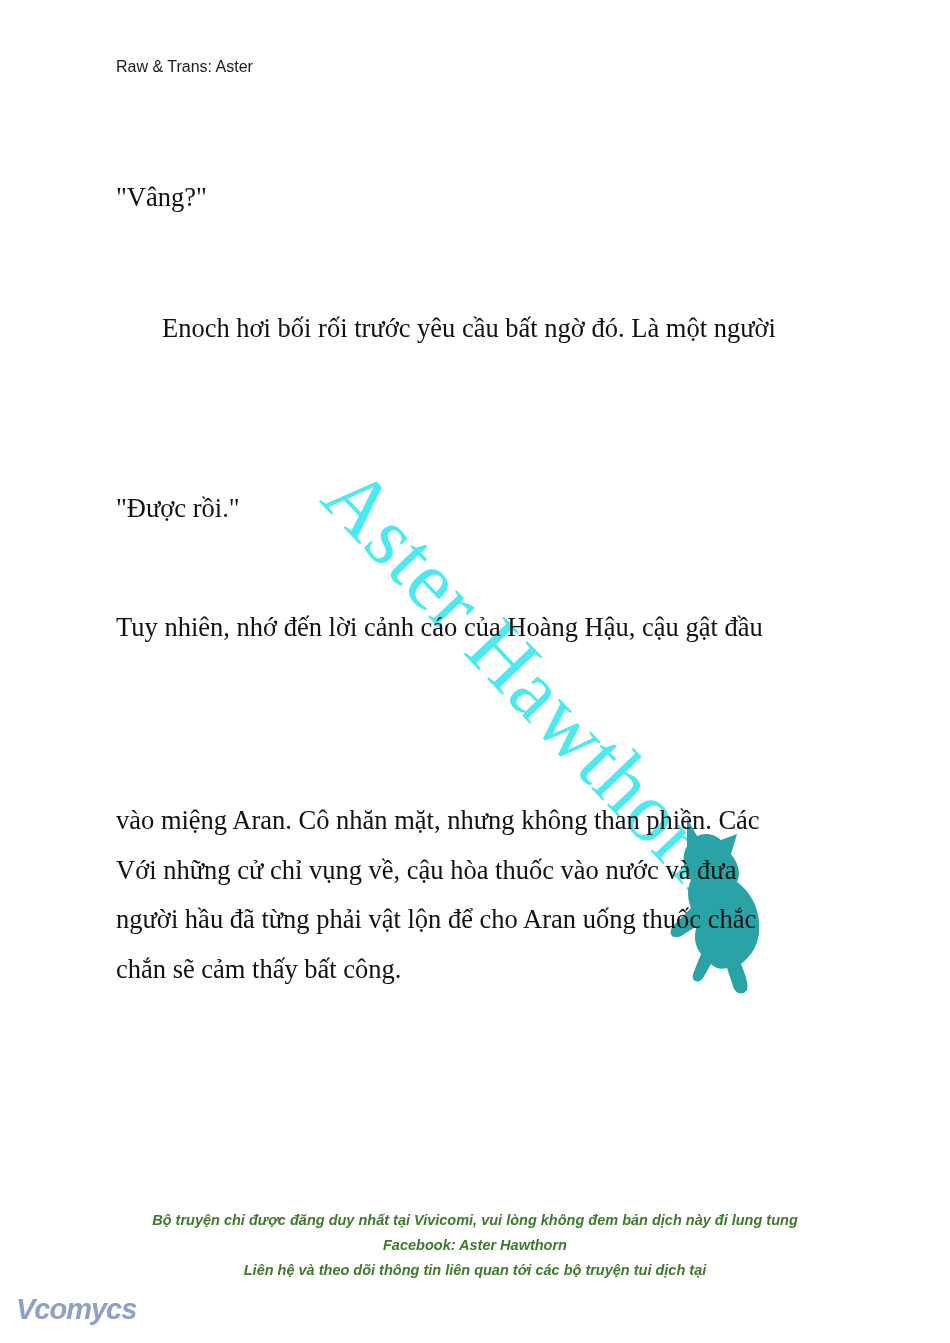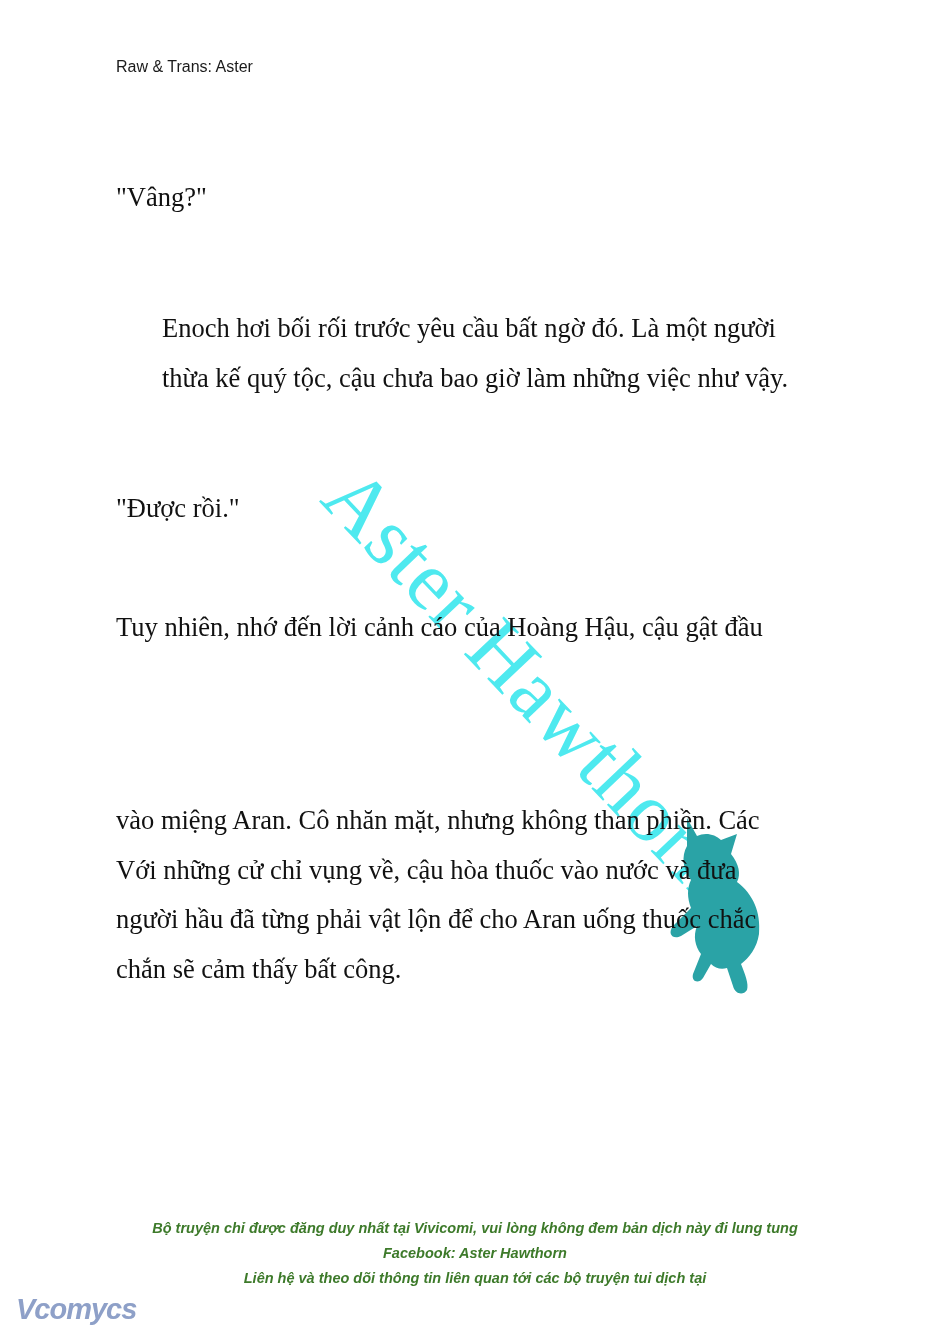--- a/index.html
+++ b/index.html
@@ -77,21 +77,20 @@
       width: 950px;
       top: 1208px;
       text-align: center;
       font-family: "Liberation Sans", "DejaVu Sans", sans-serif;
       font-style: italic;
       font-weight: bold;
       font-size: 14.5px;
       line-height: 25px;
       color: #3d7a2a;
       z-index: 3;
-      margin-top: 8px;
     }
     .footer .fl { display: block; white-space: nowrap; }
     .logo {
       position: absolute;
       left: 16px;
       top: 1293px;
       width: 130px;
       height: 44px;
       z-index: 3;
     }
@@ -115,21 +114,20 @@
 <div class="page">
 
   <div class="header-credit">Raw &amp; Trans: Aster</div>
 
   <div class="para" id="p1">
     <span class="line">"Vâng?"</span>
   </div>
 
   <div class="para" id="p2">
     <span class="line">Enoch hơi bối rối trước yêu cầu bất ngờ đó. Là một người</span>
-    <span class="line">thừa kế quý tộc, cậu chưa bao giờ làm những việc như vậy.</span>
   </div>
 
   <div class="para" id="p3">
     <span class="line">"Được rồi."</span>
   </div>
 
   <div class="para" id="p4">
     <span class="line">Tuy nhiên, nhớ đến lời cảnh cáo của Hoàng Hậu, cậu gật đầu</span>
   </div>
 

